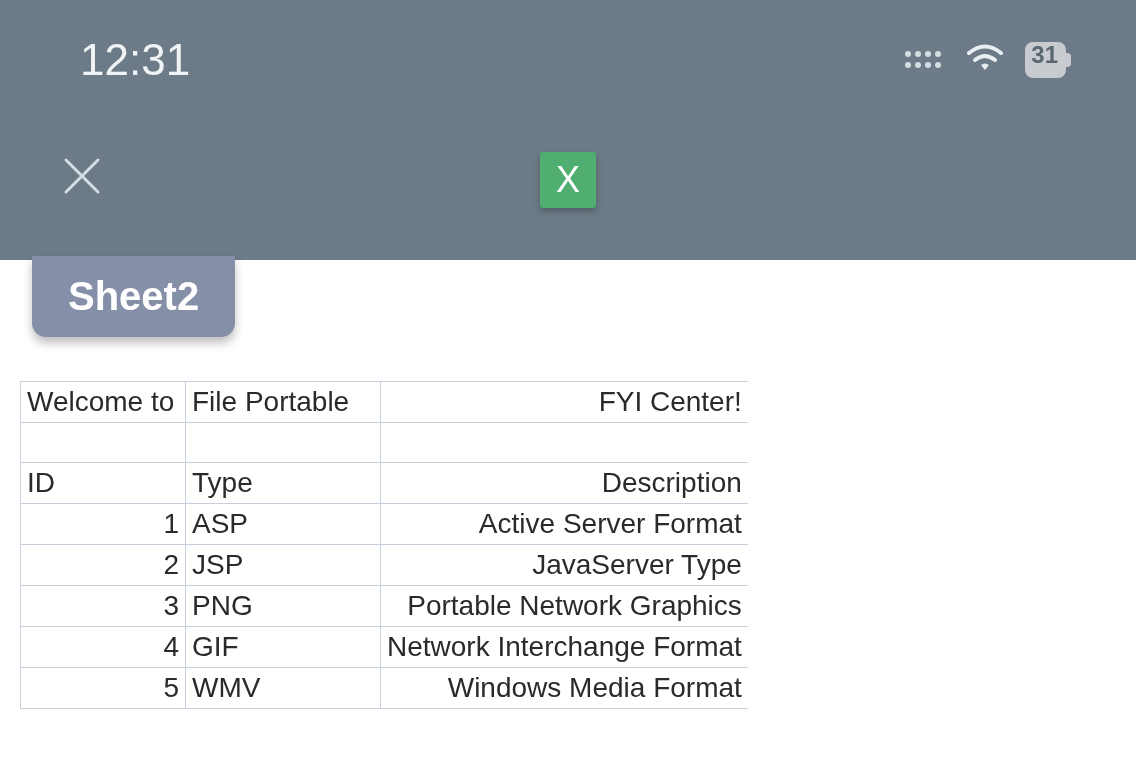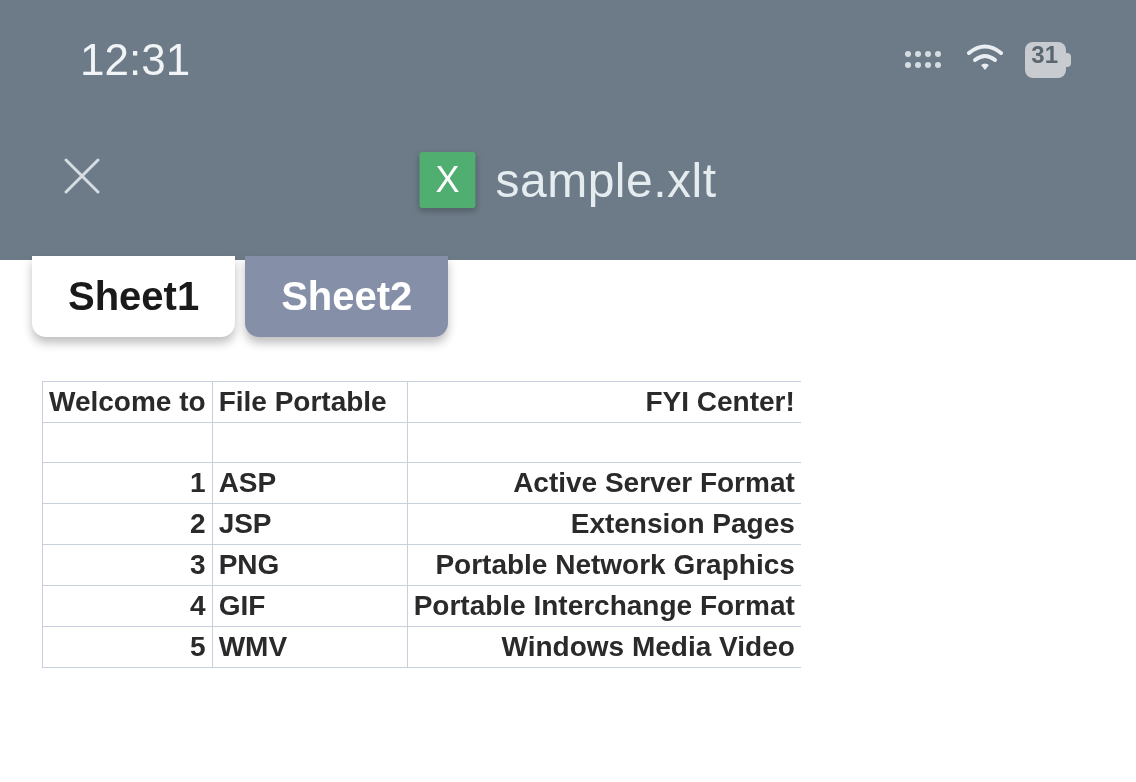--- a/index.html
+++ b/index.html
@@ -142,22 +142,21 @@
     }
     .tab.active {
       background: #ffffff;
       color: #1a1a1a;
     }
     .tab.inactive {
       background: #8590a8;
       color: #ffffff;
     }
     .sheet-content {
-      padding: 44px 42px;
-      font-weight: bold;
+      padding: 44px 20px;
     }
     .spreadsheet-grid {
       border-collapse: collapse;
       font-size: 28px;
       color: #2a2a2a;
     }
     .spreadsheet-grid td {
       border: 1px solid #c9d0dd;
       padding: 4px 6px;
       height: 40px;
@@ -219,63 +218,66 @@
   </div>
   <div class="title-bar">
     <div class="close-btn">
       <svg width="44" height="44" viewBox="0 0 44 44">
         <line x1="6" y1="6" x2="38" y2="38" stroke="#d5dde2" stroke-width="3" stroke-linecap="round"></line>
         <line x1="38" y1="6" x2="6" y2="38" stroke="#d5dde2" stroke-width="3" stroke-linecap="round"></line>
       </svg>
     </div>
     <div class="title-center">
       <div class="file-icon">X</div>
-      <div class="file-name">sample.xlt</div>
     </div>
   </div>
 </div>
 
 <div class="tabs">
-  <div class="tab active">Sheet1</div>
   <div class="tab inactive">Sheet2</div>
 </div>
 
 <div class="sheet-content">
   <table class="spreadsheet-grid">
     <tbody>
         <tr>
       <td class="col-a">Welcome to</td>
       <td class="col-b">File Portable</td>
       <td class="col-c">FYI Center!</td>
     </tr>
     <tr class="hidden-row">
       <td class="col-a"></td>
       <td class="col-b"></td>
       <td class="col-c"></td>
     </tr>
     <tr>
+      <td class="col-a">ID</td>
+      <td class="col-b">Type</td>
+      <td class="col-c desc-cell">Description</td>
+    </tr>
+    <tr>
       <td class="col-a num-cell">1</td>
       <td class="col-b">ASP</td>
       <td class="col-c desc-cell">Active Server Format</td>
     </tr>
     <tr>
       <td class="col-a num-cell">2</td>
       <td class="col-b">JSP</td>
-      <td class="col-c desc-cell">Extension Pages</td>
+      <td class="col-c desc-cell">JavaServer Type</td>
     </tr>
     <tr>
       <td class="col-a num-cell">3</td>
       <td class="col-b">PNG</td>
       <td class="col-c desc-cell">Portable Network Graphics</td>
     </tr>
     <tr>
       <td class="col-a num-cell">4</td>
       <td class="col-b">GIF</td>
-      <td class="col-c desc-cell">Portable Interchange Format</td>
+      <td class="col-c desc-cell">Network Interchange Format</td>
     </tr>
     <tr>
       <td class="col-a num-cell">5</td>
       <td class="col-b">WMV</td>
-      <td class="col-c desc-cell">Windows Media Video</td>
+      <td class="col-c desc-cell">Windows Media Format</td>
     </tr>
   </tbody>
     </table>
 </div>
 
 </body></html>

